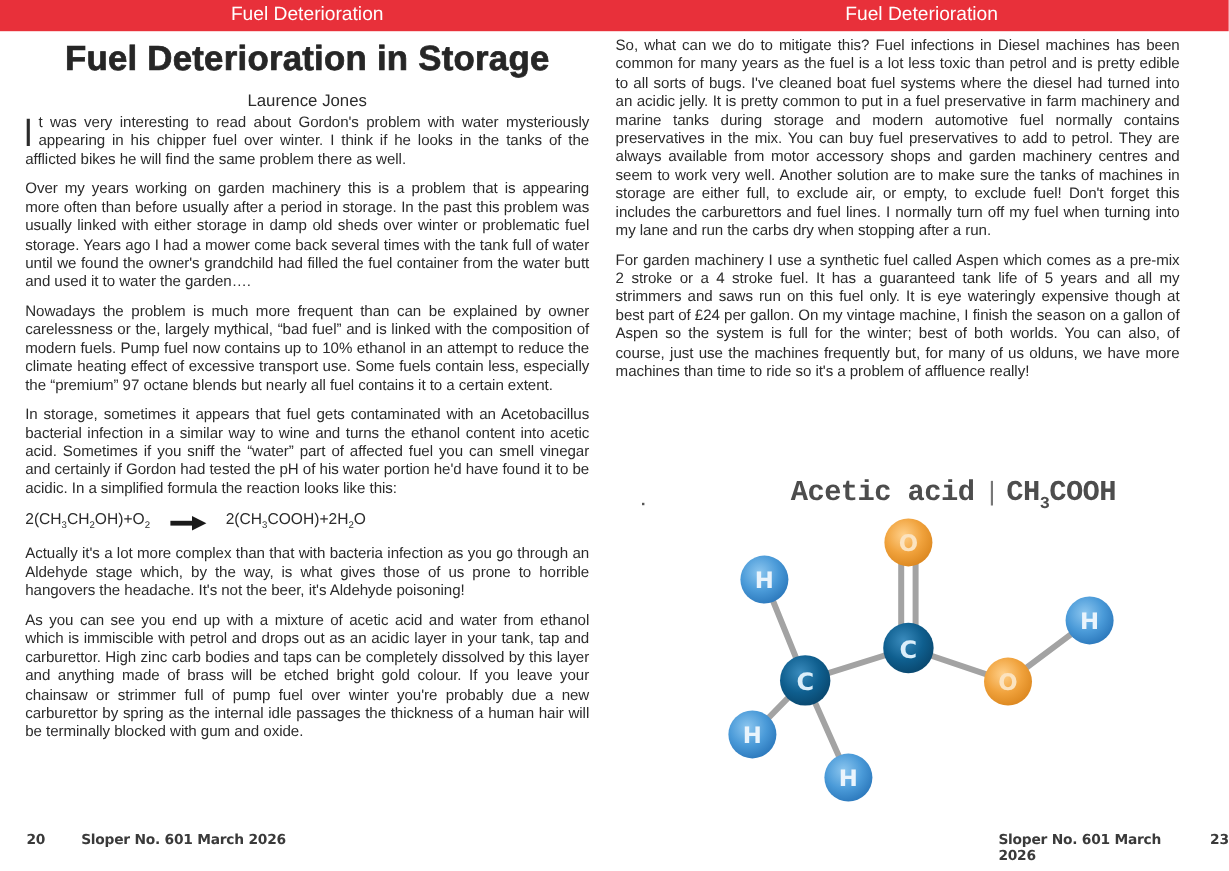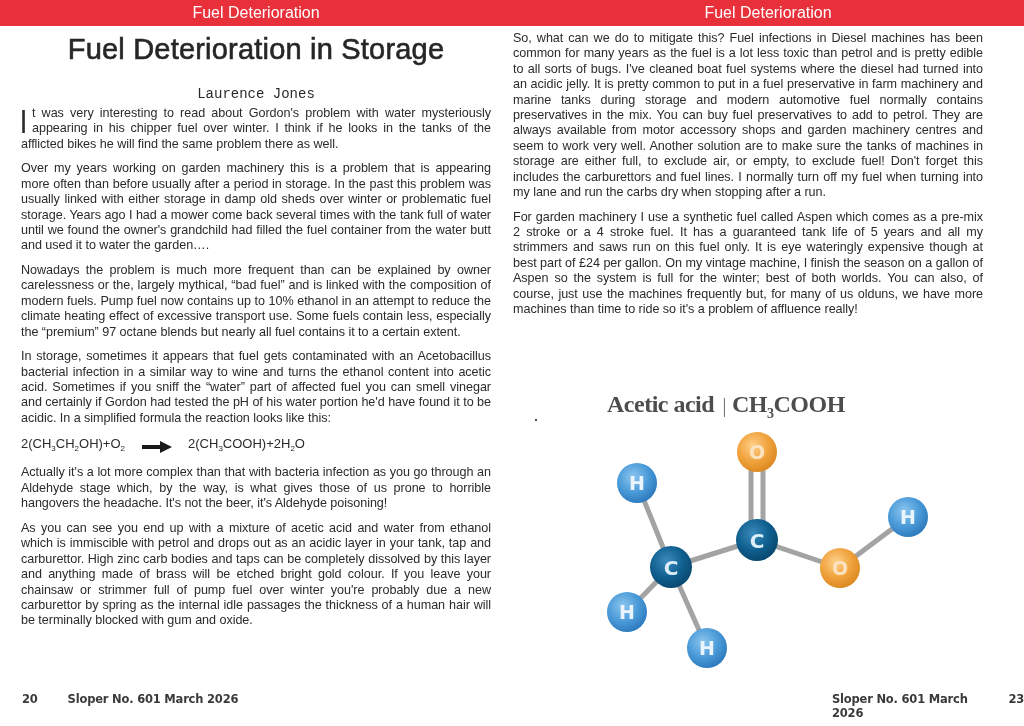--- a/index.html
+++ b/index.html
@@ -19,26 +19,26 @@
   }
   .header-title.left { left: 0; }
   .header-title.right { left: 512px; }
 
   .page { position: absolute; top: 26px; height: 700px; }
   .page.left { left: 21px; width: 470px; }
   .page.right { left: 513px; width: 470px; }
 
   .article-title {
     font-family: "Liberation Sans", sans-serif;
-    font-size: 29px; font-weight: normal; text-align: center; color: #262626;
+    font-size: 29px; font-weight: bold; text-align: center; color: #262626;
     margin-top: 6px; line-height: 34px; letter-spacing: 0.2px;
     -webkit-text-stroke: 0.6px #262626;
   }
   .byline {
-    text-align: center; font-size: 14px; margin-top: 20px; line-height: 17px; color: #2b2b2b; font-family: Liberation Mono, monospace;
+    text-align: center; font-size: 14px; margin-top: 9px; line-height: 17px; color: #2b2b2b;
   }
 
   p.body {
     font-size: 12.6px; line-height: 15.4px; text-align: justify; color: #2b2b2b;
     margin-bottom: 9.2px; letter-spacing: -0.05px;
   }
   .page.left p.first { margin-top: 3px; }
   .dropcap {
     float: left; font-size: 33px; line-height: 27px; font-weight: bold;
     margin-right: 2px; margin-top: 2px; color: #2b2b2b;
@@ -65,22 +65,22 @@
     position: absolute; top: 692px; font-size: 11.5px; color: #3a3a3a;
     font-family: "DejaVu Sans", sans-serif; font-weight: bold; letter-spacing: -0.2px;
     display: flex; gap: 30px; line-height: 14px;
   }
   .footer.left { left: 22px; }
   .footer.right { left: 832px; }
 
   .stray-dot { position: absolute; left: 535px; top: 419px; width: 2px; height: 2px; background: #555; }
 
   .molecule-title {
-    position: absolute; left: 607px; top: 391px; font-size: 24px; color: #4d4d4d;
-    font-family: Liberation Serif, serif; font-weight: bold; letter-spacing: -0.5px; line-height: 26px;
+    position: absolute; left: 659px; top: 391px; font-size: 24px; color: #4d4d4d;
+    font-family: Liberation Mono, monospace; font-weight: bold; letter-spacing: -0.5px; line-height: 42px;
     white-space: nowrap;
   }
   .molecule-title .sep { font-weight: normal; color: #777; margin: 0 6px 0 8px; font-size: 22px; }
   .molecule-title sub { font-size: 14px; vertical-align: -6px; }
 
   .molecule { position: absolute; left: 590px; top: 420px; width: 360px; height: 260px; }
 </style>
 </head>
 <body>
 

